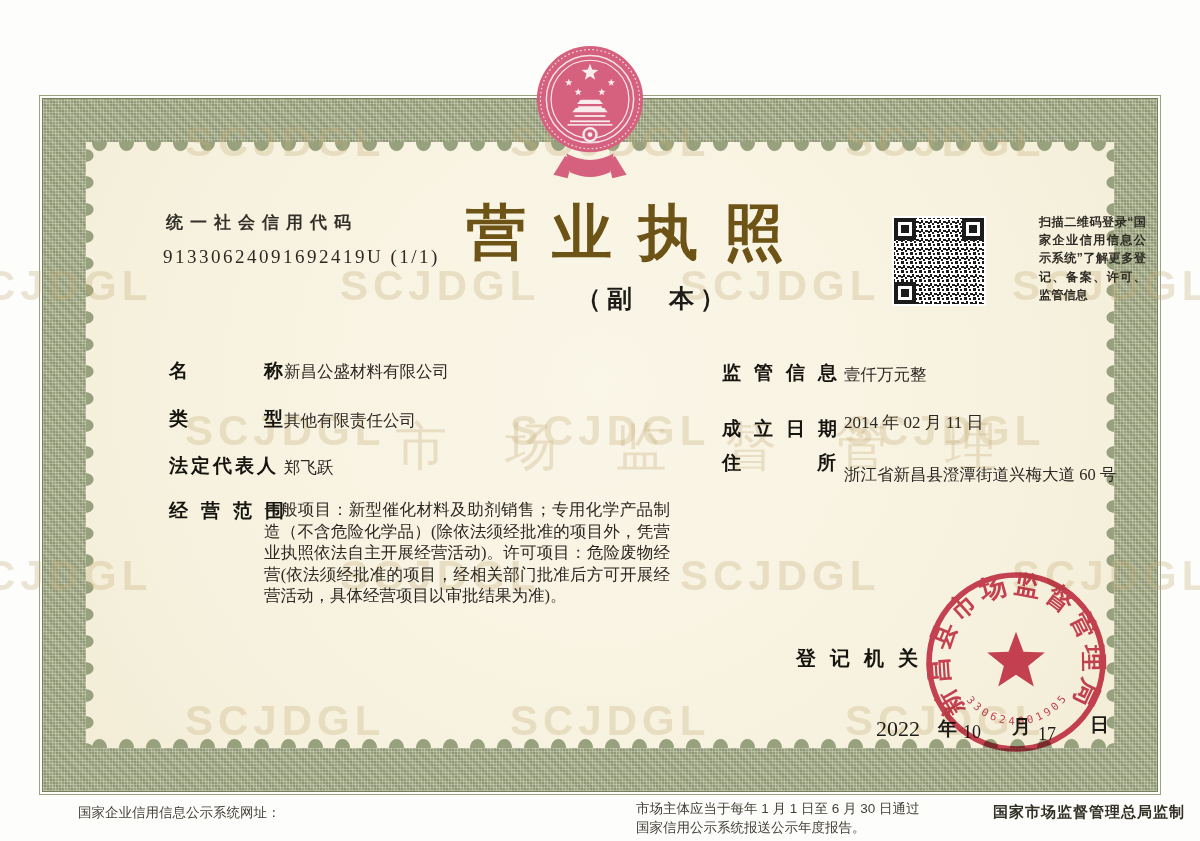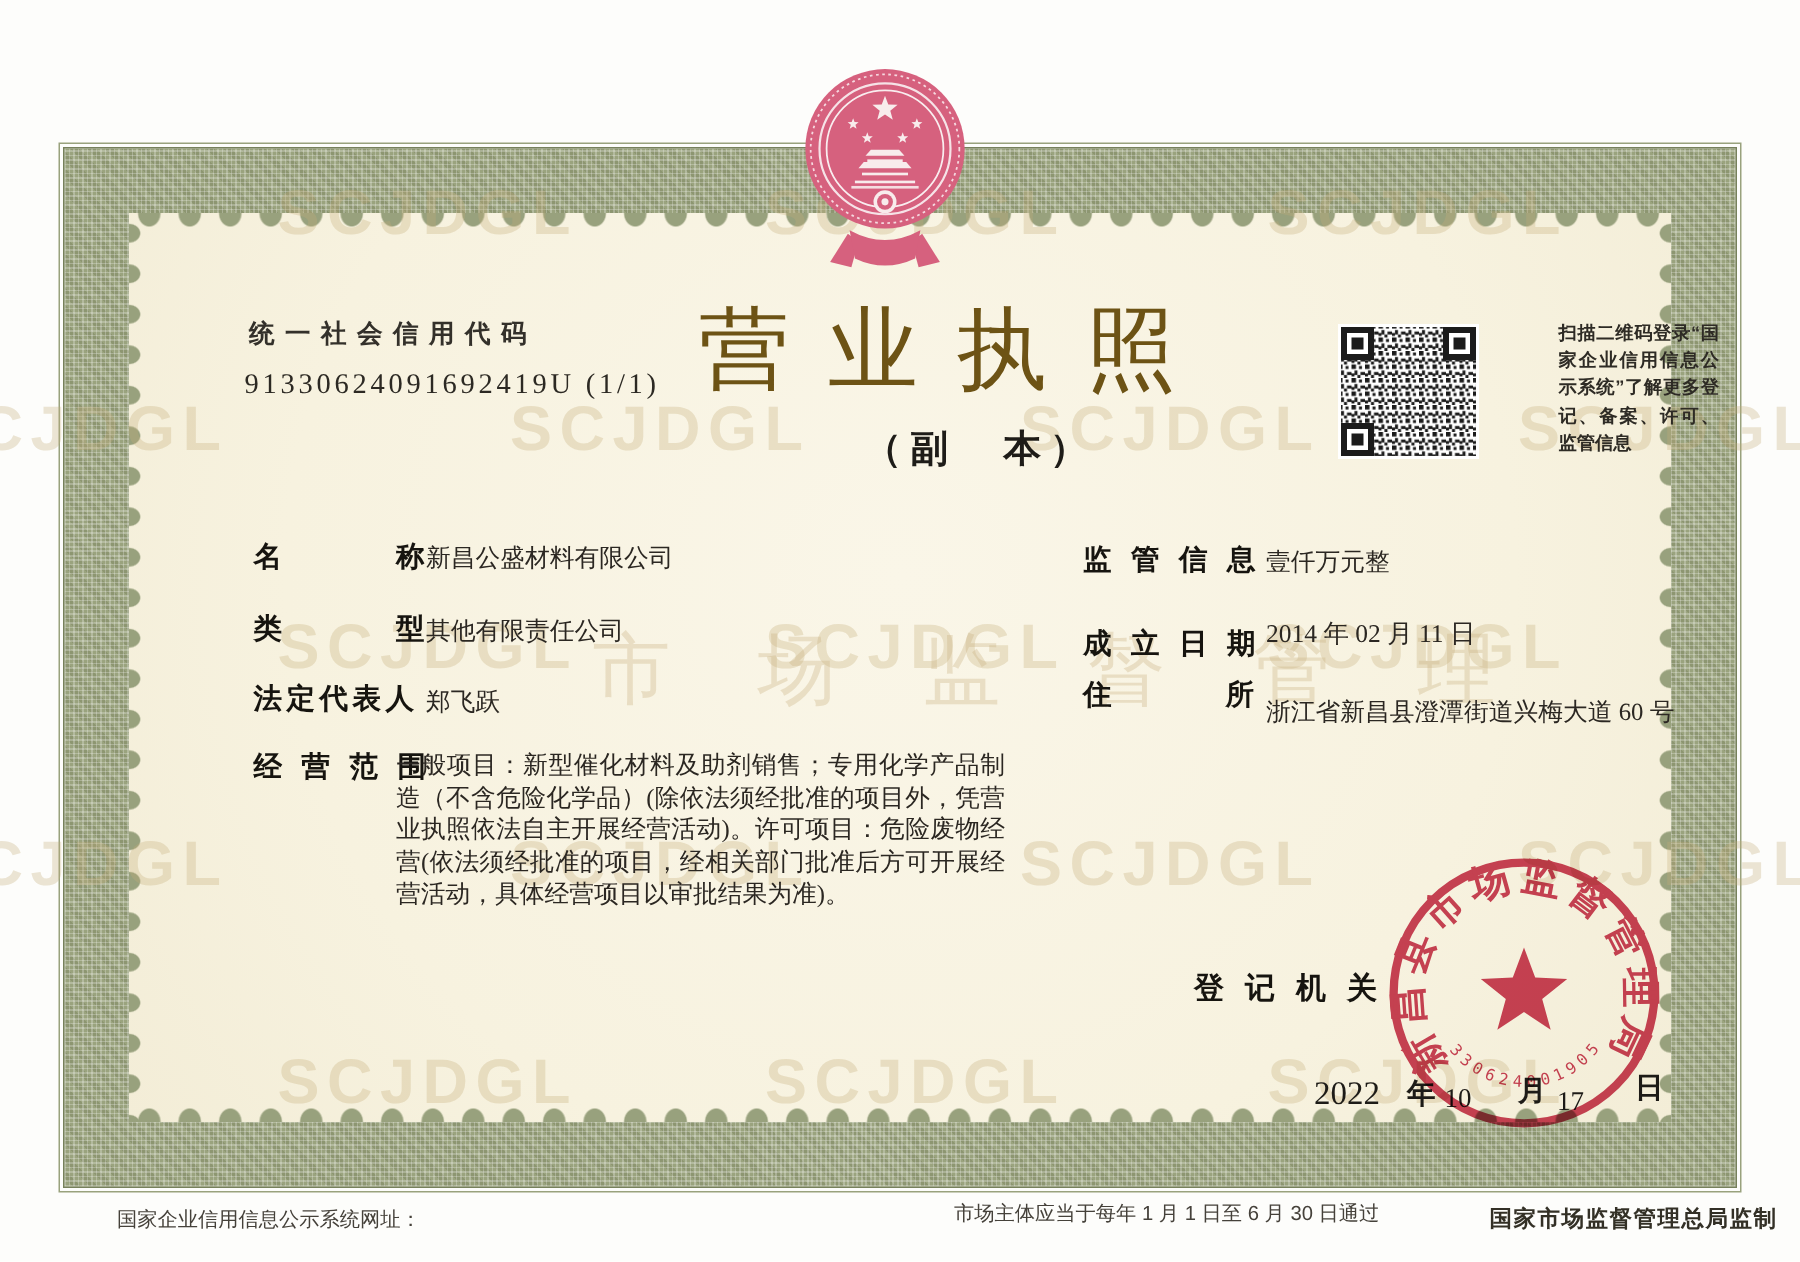--- a/index.html
+++ b/index.html
@@ -40,21 +40,21 @@
   }
   .wm-big{
     position:absolute;z-index:2;font-weight:400;font-size:52px;letter-spacing:58px;
     color:rgba(201,177,126,.33);font-family:"Liberation Serif",serif;white-space:nowrap;user-select:none;
   }
 
   
   .z3{z-index:3;margin-left:36px;}
   .credit-label{font-size:17px;font-weight:700;letter-spacing:7px;color:#33302a;}
   .credit-code{font-size:19px;letter-spacing:2.5px;color:#2c2923;font-family:"Liberation Serif","DejaVu Serif",serif;}
-  .title{font-size:60px;font-weight:400;letter-spacing:26px;color:#6d5315;white-space:nowrap;}
+  .title{font-size:60px;font-weight:700;letter-spacing:26px;color:#6d5315;white-space:nowrap;}
   .subtitle{font-size:25px;font-weight:700;letter-spacing:6px;color:#1e1c18;}
   .lbl{font-size:19px;font-weight:700;color:#16140f;white-space:pre;}
   .lbl-sp{letter-spacing:13px;}
   .lbl-sp5{letter-spacing:3px;}
   .val{font-size:16.5px;color:#2b2722;font-family:"Liberation Serif","DejaVu Serif",serif;}
   .scope{width:406px;line-height:21.6px;text-align:justify;}
   .qr-caption{width:107px;font-size:12.2px;line-height:18.2px;font-weight:700;color:#2e2b25;text-align:justify;}
   .registrar{font-size:20px;font-weight:700;letter-spacing:14px;color:#16140f;}
   .datepart{position:absolute;color:#1d1b17;z-index:3;}
   .d-num{font-family:"Liberation Serif","DejaVu Serif",serif;}
@@ -209,14 +209,15 @@
     </text>
     <text font-size="10.5" fill="#c7344e" letter-spacing="3.5" font-family="DejaVu Sans Mono, monospace">
       <textPath href="#numArc" startOffset="8">3306240019057</textPath>
     </text>
   </svg>
 </div>
 
 <div class="abs footer-txt" style="left:30px;top:804px;z-index:3">国家企业信用信息公示系统网址：</div>
 <div class="abs footer-txt" style="left:588px;top:799px;z-index:3;line-height:19px">
   <div>市场主体应当于每年 1 月 1 日至 6 月 30 日通过</div>
+  <div>国家信用公示系统报送公示年度报告。</div>
 </div>
 <div class="abs footer-right" style="left:993px;top:803px;z-index:3">国家市场监督管理总局监制</div>
 
 </body></html>

